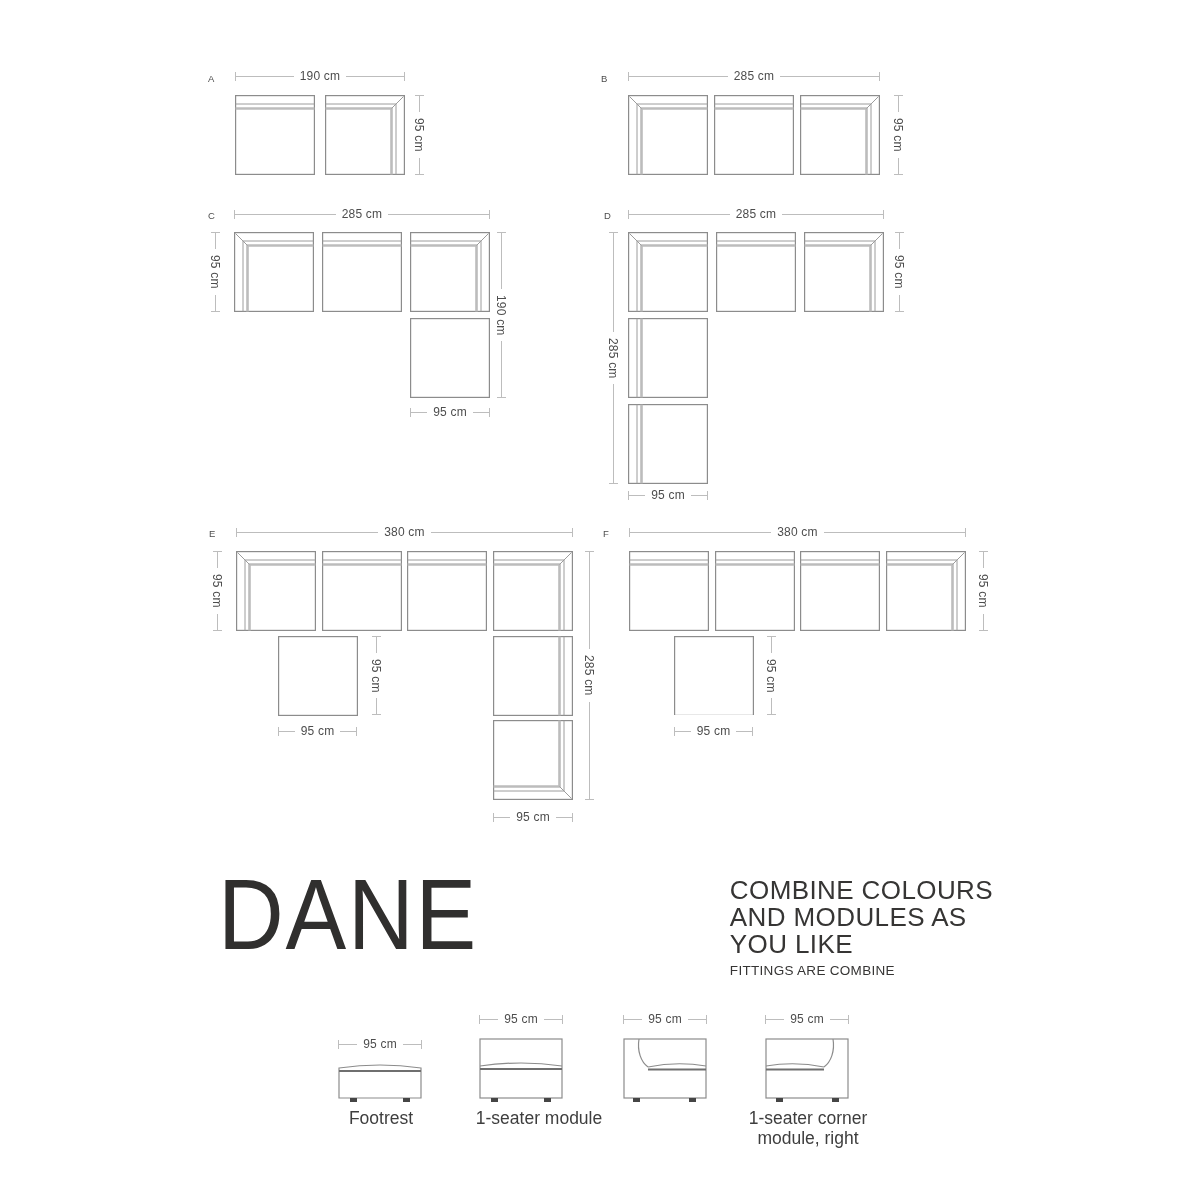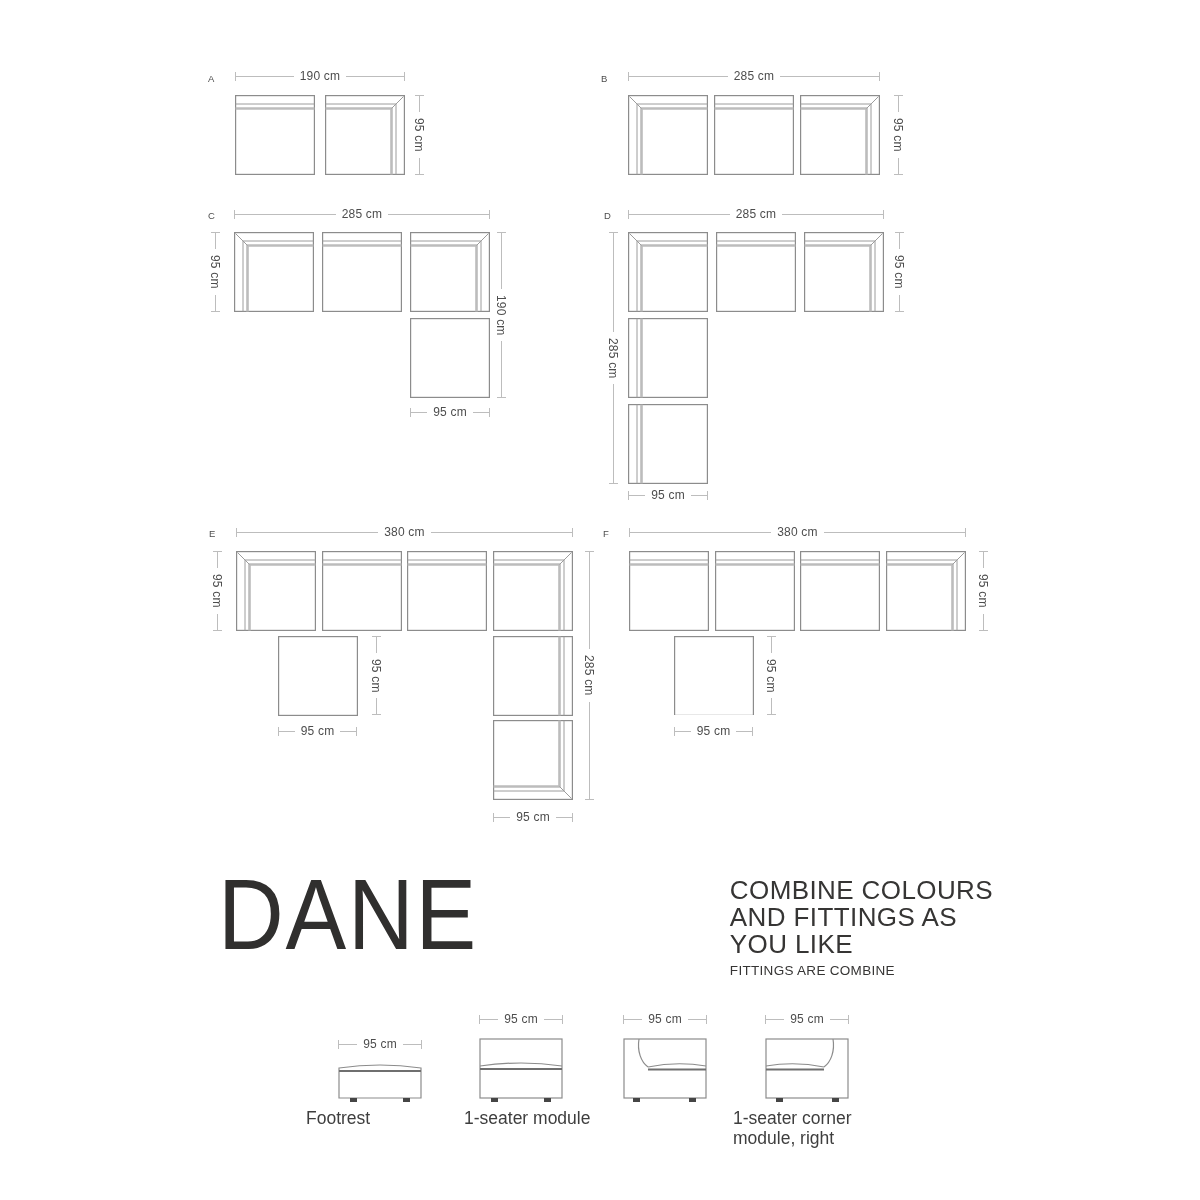--- a/index.html
+++ b/index.html
@@ -32,21 +32,21 @@
   .brand{
     position:absolute;left:218px;top:864px;font-size:100px;line-height:100px;
     color:#302f2e;letter-spacing:2px;transform:scale(0.91,1);transform-origin:left top;
     white-space:nowrap;
   }
   .tagline{position:absolute;right:207px;top:877px;color:#363534;}
   .tagline .tl{font-size:26px;line-height:27px;letter-spacing:.4px;}
   .tagline .note{font-size:13.5px;line-height:16px;margin-top:5px;letter-spacing:.3px;}
   
   .legend-label{
-    position:absolute;width:150px;text-align:left;
+    position:absolute;width:150px;text-align:center;
     font-size:17.5px;line-height:20px;color:#3e3e3e;
   }
 </style>
 </head>
 <body>
 
 <div class="canvas">
 
   <svg width="0" height="0" style="position:absolute" aria-hidden="true">
     <defs>
@@ -289,21 +289,21 @@
     <i class="tick"></i>
       <span class="ln"></span>
     <span class="dimlbl">95 cm</span>
     <span class="ln"></span>
       <i class="tick"></i>
   </div>
 
   <div class="brand">DANE</div>
   <div class="tagline">
     <div class="tl">COMBINE COLOURS</div>
-    <div class="tl">AND FITTINGS AS</div>
+    <div class="tl">AND MODULES AS</div>
     <div class="tl">YOU LIKE</div>
     <div class="note">FITTINGS ARE COMBINE</div>
   </div>
 
   <div class="hdim" style="left:338px;top:1039px;width:84px">
     <i class="tick"></i>
       <span class="ln"></span>
     <span class="dimlbl">95 cm</span>
     <span class="ln"></span>
       <i class="tick"></i>

